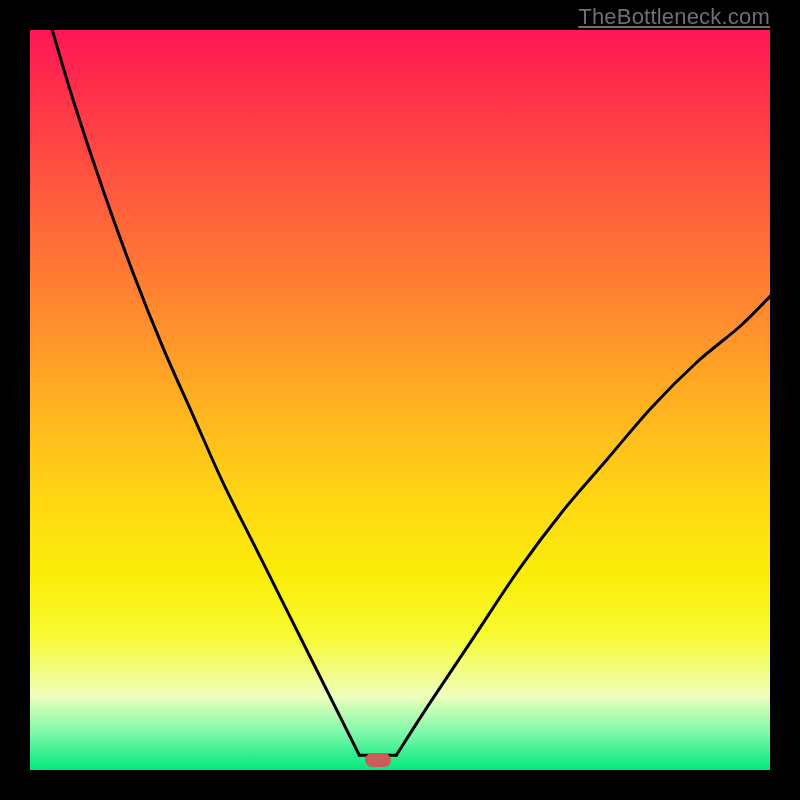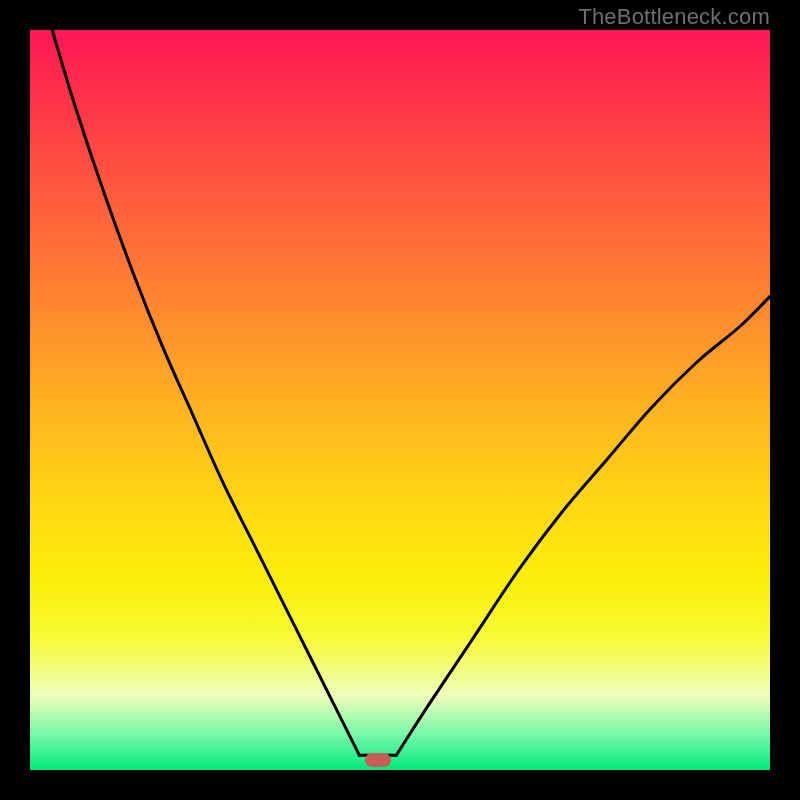--- a/index.html
+++ b/index.html
@@ -41,20 +41,21 @@
   }
   .watermark {
     position: absolute;
     top: 4px;
     right: 30px;
     color: #6f6f6f;
     font-size: 22px;
     font-weight: 400;
     letter-spacing: 0.2px;
     user-select: none;
+    text-decoration: underline;
   }
   svg.curve-layer {
     position: absolute;
     left: 0;
     top: 0;
     width: 740px;
     height: 740px;
     overflow: visible;
   }
   .marker {

